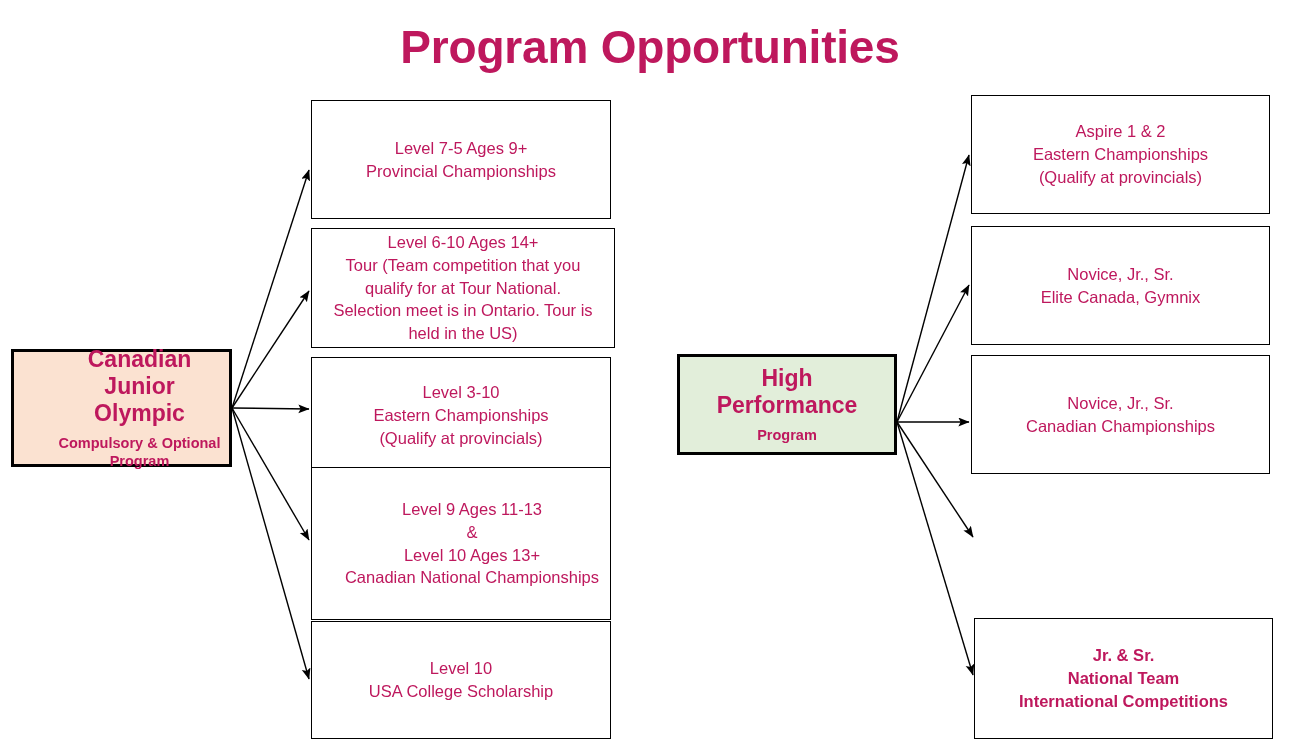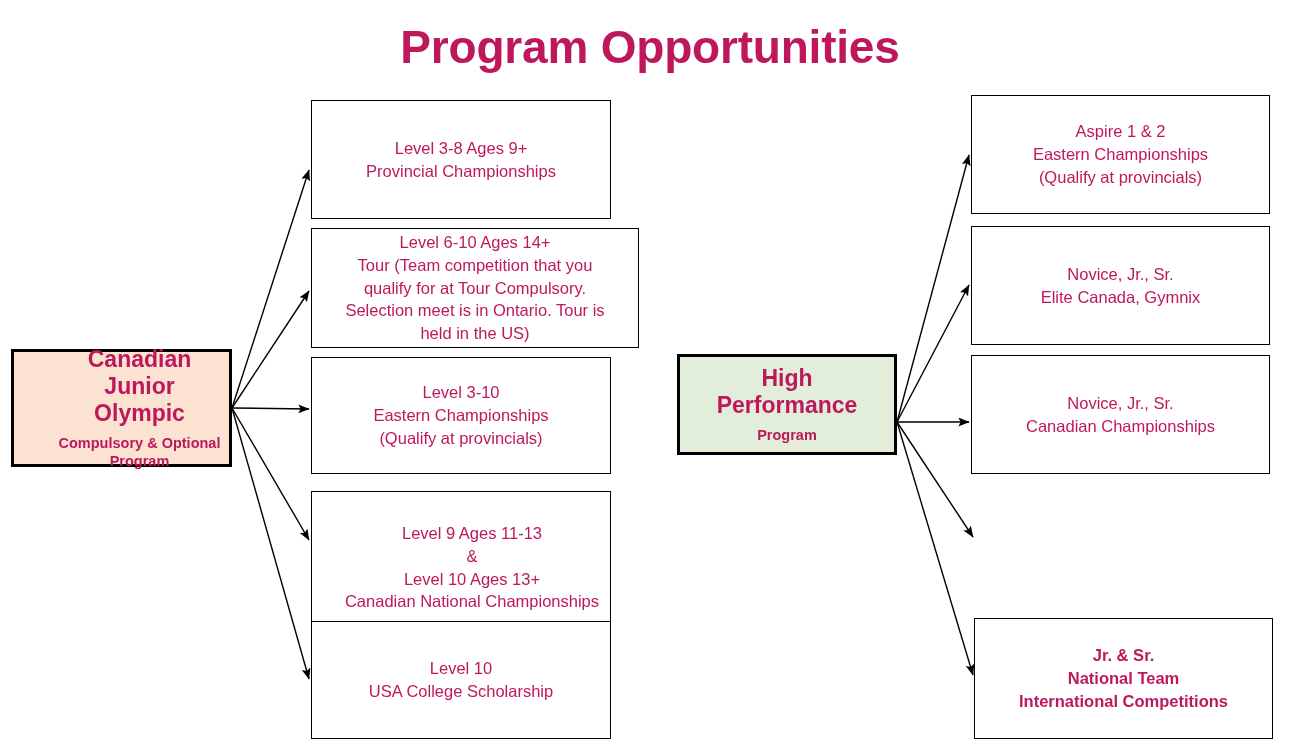--- a/index.html
+++ b/index.html
@@ -112,39 +112,39 @@
     <span class="sub">Compulsory &amp; Optional</span>
     <span class="sub2">Program</span>
   </div>
 
   <div class="node source" style="left:677px; top:354px; width:220px; height:101px; background:#e2eeda;">
     <span class="main">High Performance</span>
     <span class="sub">Program</span>
   </div>
 
   <div class="node dest" style="left:311px; top:100px; width:300px; height:119px;">
-    <span class="line">Level 3-8 Ages 9+</span>
+    <span class="line">Level 7-5 Ages 9+</span>
     <span class="line">Provincial Championships</span>
   </div>
 
-  <div class="node dest" style="left:311px; top:228px; width:328px; height:120px;">
+  <div class="node dest" style="left:311px; top:228px; width:304px; height:120px;">
     <span class="line">Level 6-10 Ages 14+</span>
     <span class="line">Tour (Team competition that you</span>
-    <span class="line">qualify for at Tour Compulsory.</span>
+    <span class="line">qualify for at Tour National.</span>
     <span class="line">Selection meet is in Ontario. Tour is</span>
     <span class="line">held in the US)</span>
   </div>
 
   <div class="node dest" style="left:311px; top:357px; width:300px; height:117px;">
     <span class="line">Level 3-10</span>
     <span class="line">Eastern Championships</span>
     <span class="line">(Qualify at provincials)</span>
   </div>
 
-  <div class="node dest" style="left:311px; top:491px; width:300px; height:153px;padding-left:32px;">
+  <div class="node dest" style="left:311px; top:467px; width:300px; height:153px;padding-left:32px;">
     <span class="line">Level 9 Ages 11-13</span>
     <span class="line">&amp;</span>
     <span class="line">Level 10 Ages 13+</span>
     <span class="line">Canadian National Championships</span>
   </div>
 
   <div class="node dest" style="left:311px; top:621px; width:300px; height:118px;">
     <span class="line">Level 10</span>
     <span class="line">USA College Scholarship</span>
   </div>

